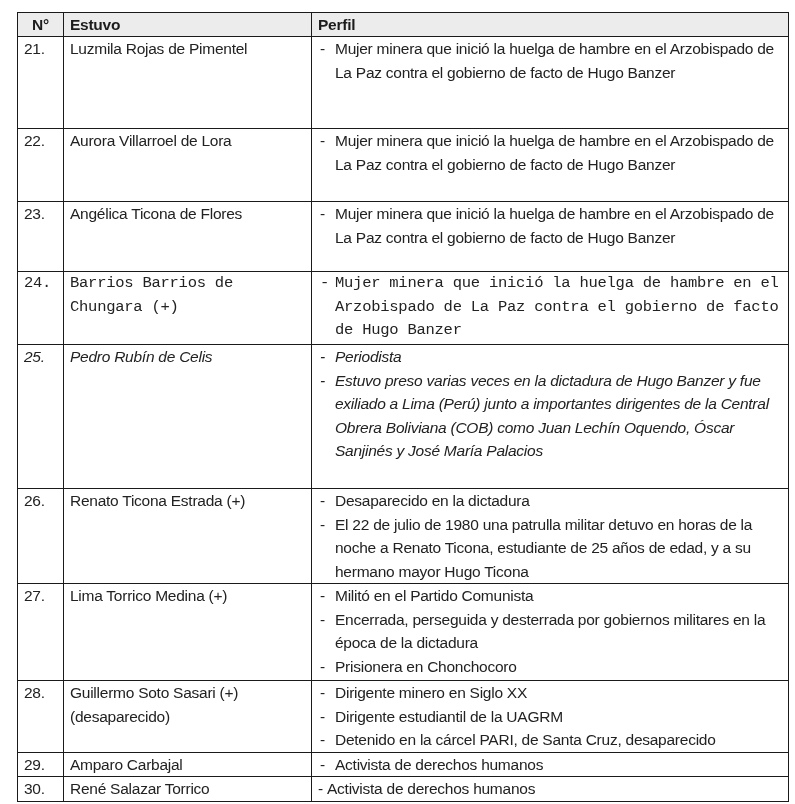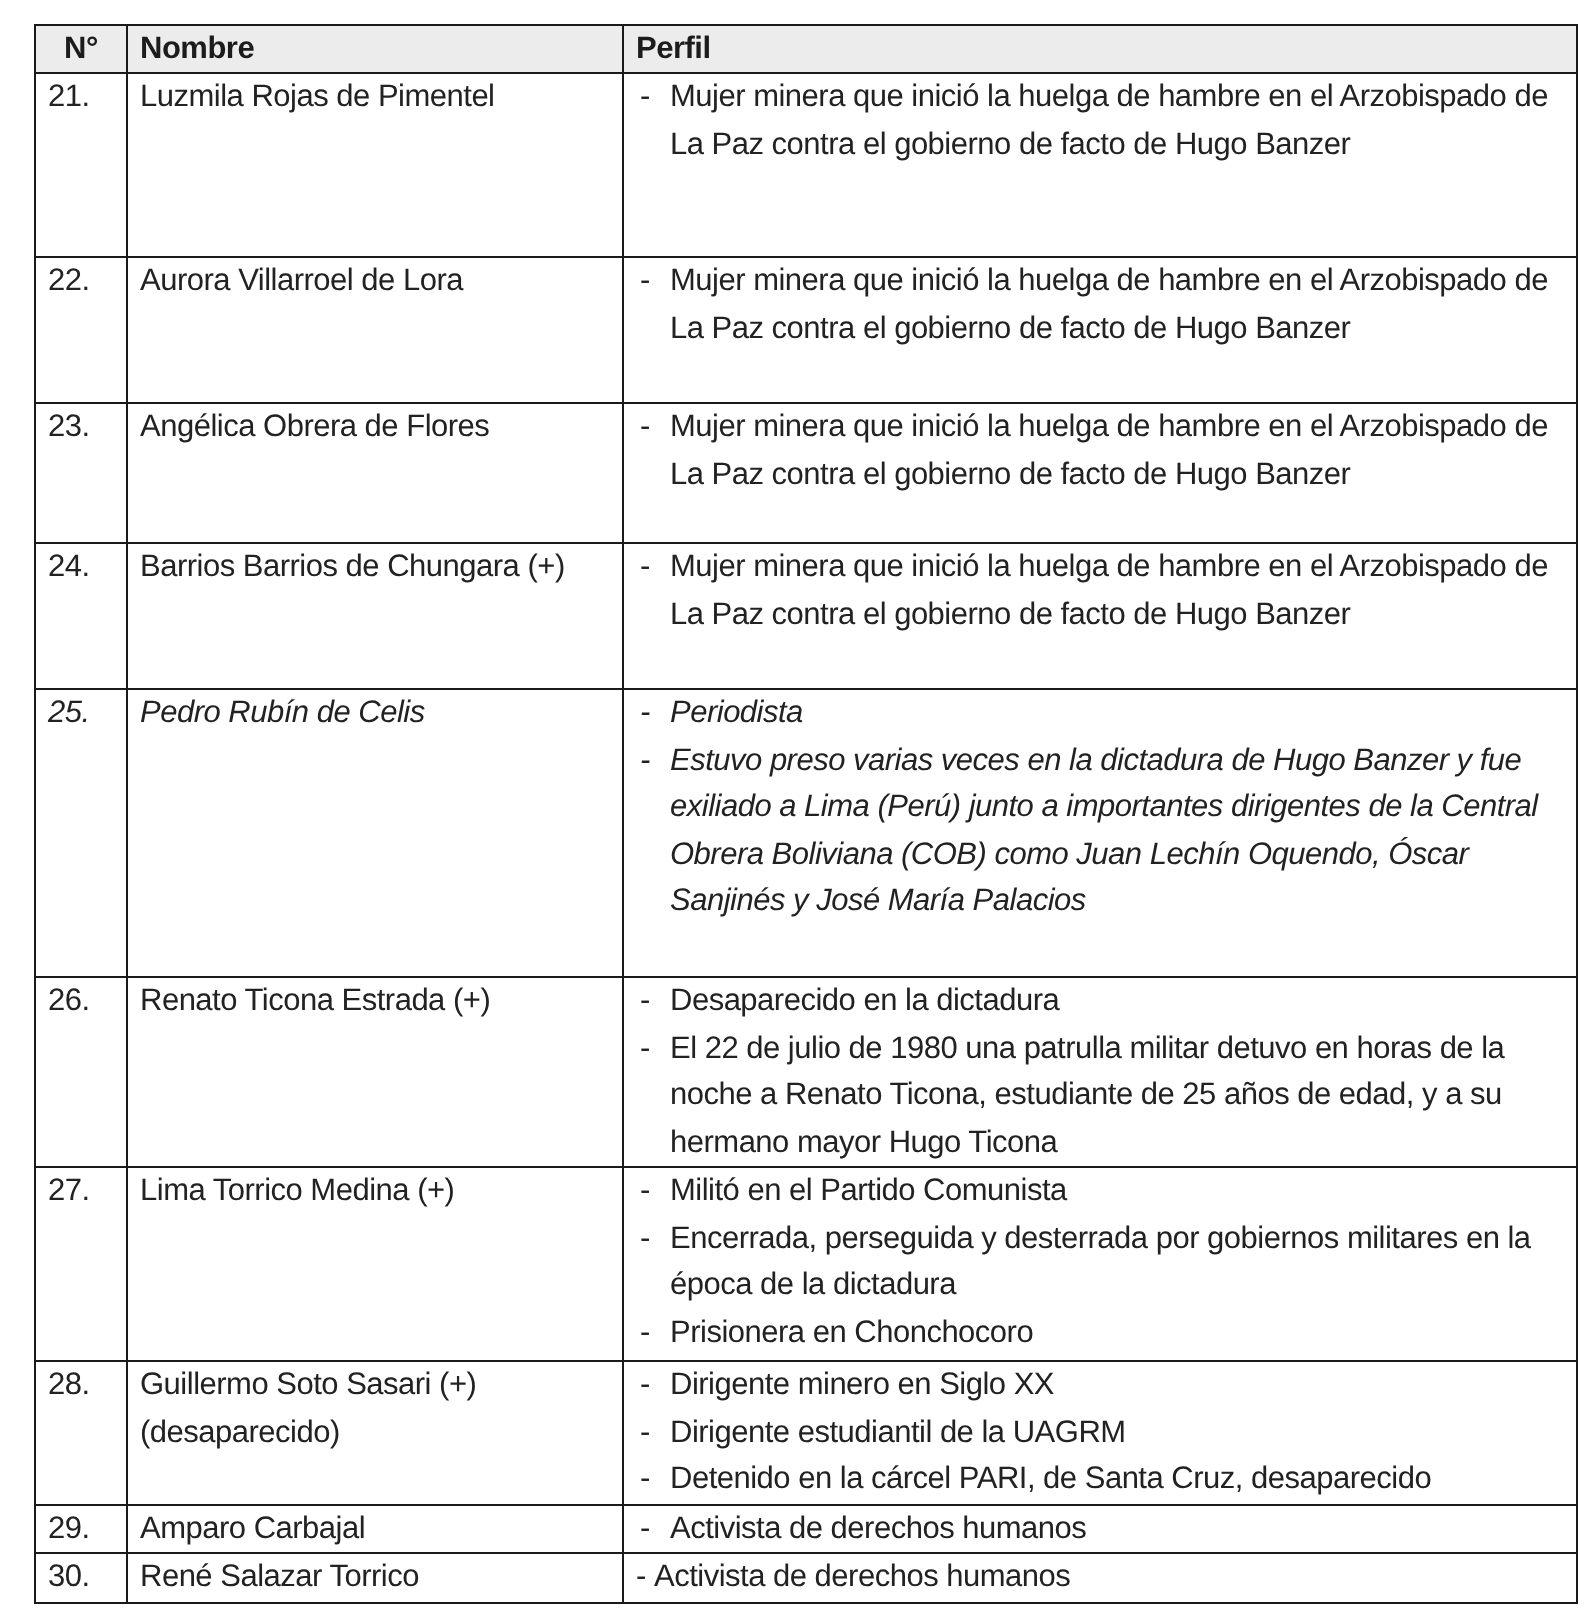--- a/index.html
+++ b/index.html
@@ -86,21 +86,21 @@
 
 <table class="perfiles">
   <colgroup>
     <col class="c-num">
     <col class="c-name">
     <col class="c-perfil">
   </colgroup>
   <thead>
     <tr>
       <th class="h-num">N°</th>
-      <th>Nombre</th>
+      <th>Estuvo</th>
       <th>Perfil</th>
     </tr>
   </thead>
   <tbody id="rows">
       <tr style="height: 92px;">
         <td class="num">21.</td>
         <td class="name">Luzmila Rojas de Pimentel</td>
         <td class="perfil">
           <ul class="bullets">
             <li><span class="dash">-</span><span>Mujer minera que inició la huelga de hambre en el Arzobispado de La Paz contra el gobierno de facto de Hugo Banzer</span></li>
@@ -111,28 +111,28 @@
         <td class="num">22.</td>
         <td class="name">Aurora Villarroel de Lora</td>
         <td class="perfil">
           <ul class="bullets">
             <li><span class="dash">-</span><span>Mujer minera que inició la huelga de hambre en el Arzobispado de La Paz contra el gobierno de facto de Hugo Banzer</span></li>
           </ul>
         </td>
       </tr>
       <tr style="height: 70px;">
         <td class="num">23.</td>
-        <td class="name">Angélica Obrera de Flores</td>
-        <td class="perfil">
-          <ul class="bullets">
-            <li><span class="dash">-</span><span>Mujer minera que inició la huelga de hambre en el Arzobispado de La Paz contra el gobierno de facto de Hugo Banzer</span></li>
-          </ul>
-        </td>
-      </tr>
-      <tr style="height: 73px;">
+        <td class="name">Angélica Ticona de Flores</td>
+        <td class="perfil">
+          <ul class="bullets">
+            <li><span class="dash">-</span><span>Mujer minera que inició la huelga de hambre en el Arzobispado de La Paz contra el gobierno de facto de Hugo Banzer</span></li>
+          </ul>
+        </td>
+      </tr>
+      <tr style="height: 73px; font-family: Liberation Mono, monospace;">
         <td class="num">24.</td>
         <td class="name" style="vertical-align: top;">Barrios Barrios de Chungara (+)</td>
         <td class="perfil">
           <ul class="bullets">
             <li><span class="dash">-</span><span>Mujer minera que inició la huelga de hambre en el Arzobispado de La Paz contra el gobierno de facto de Hugo Banzer</span></li>
           </ul>
         </td>
       </tr>
       <tr style="height: 144px; font-style: italic;">
         <td class="num">25.</td>

